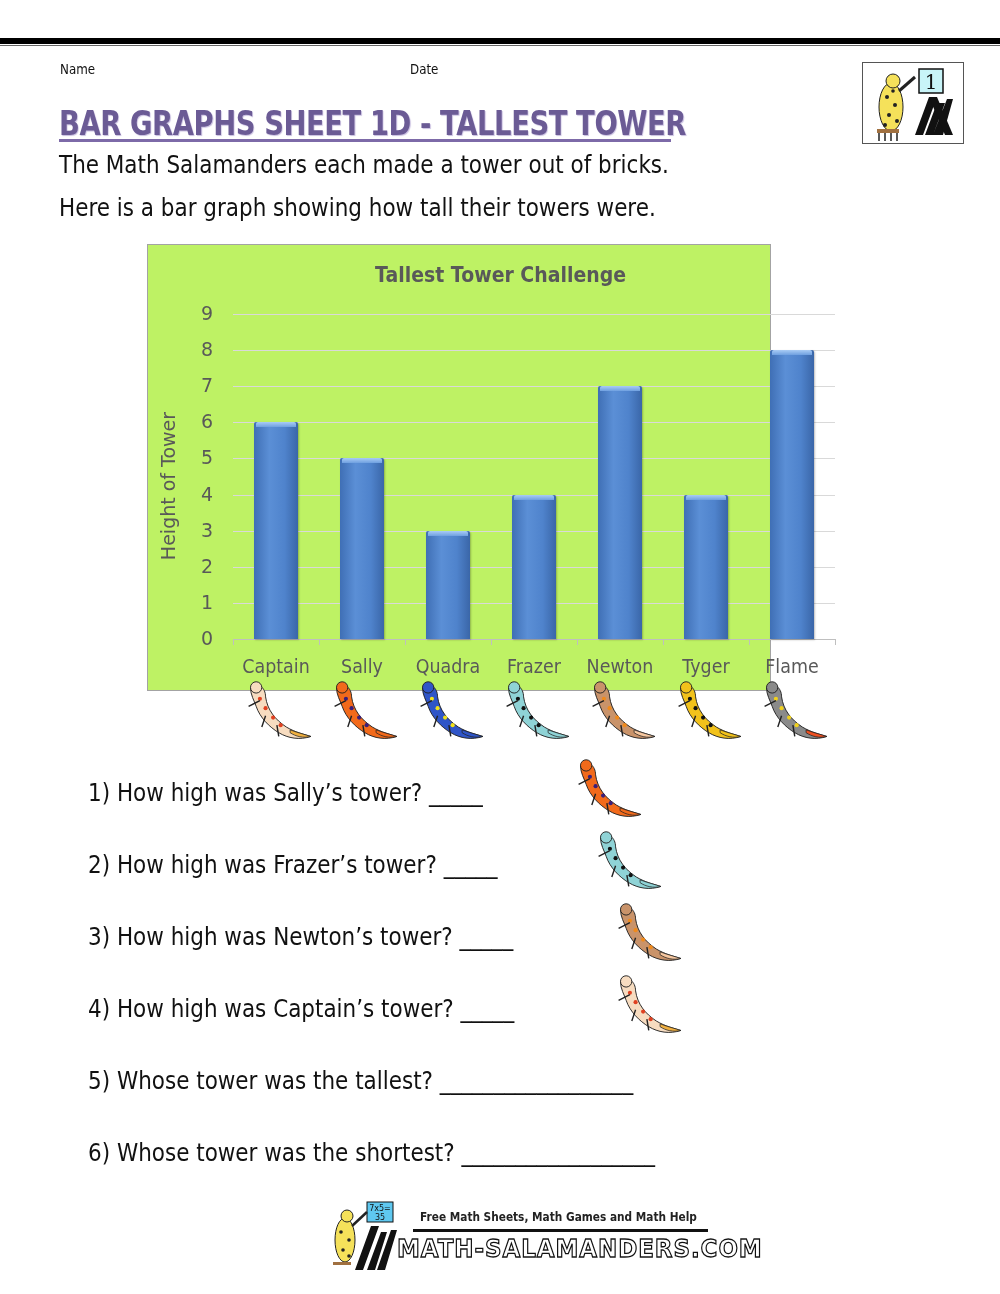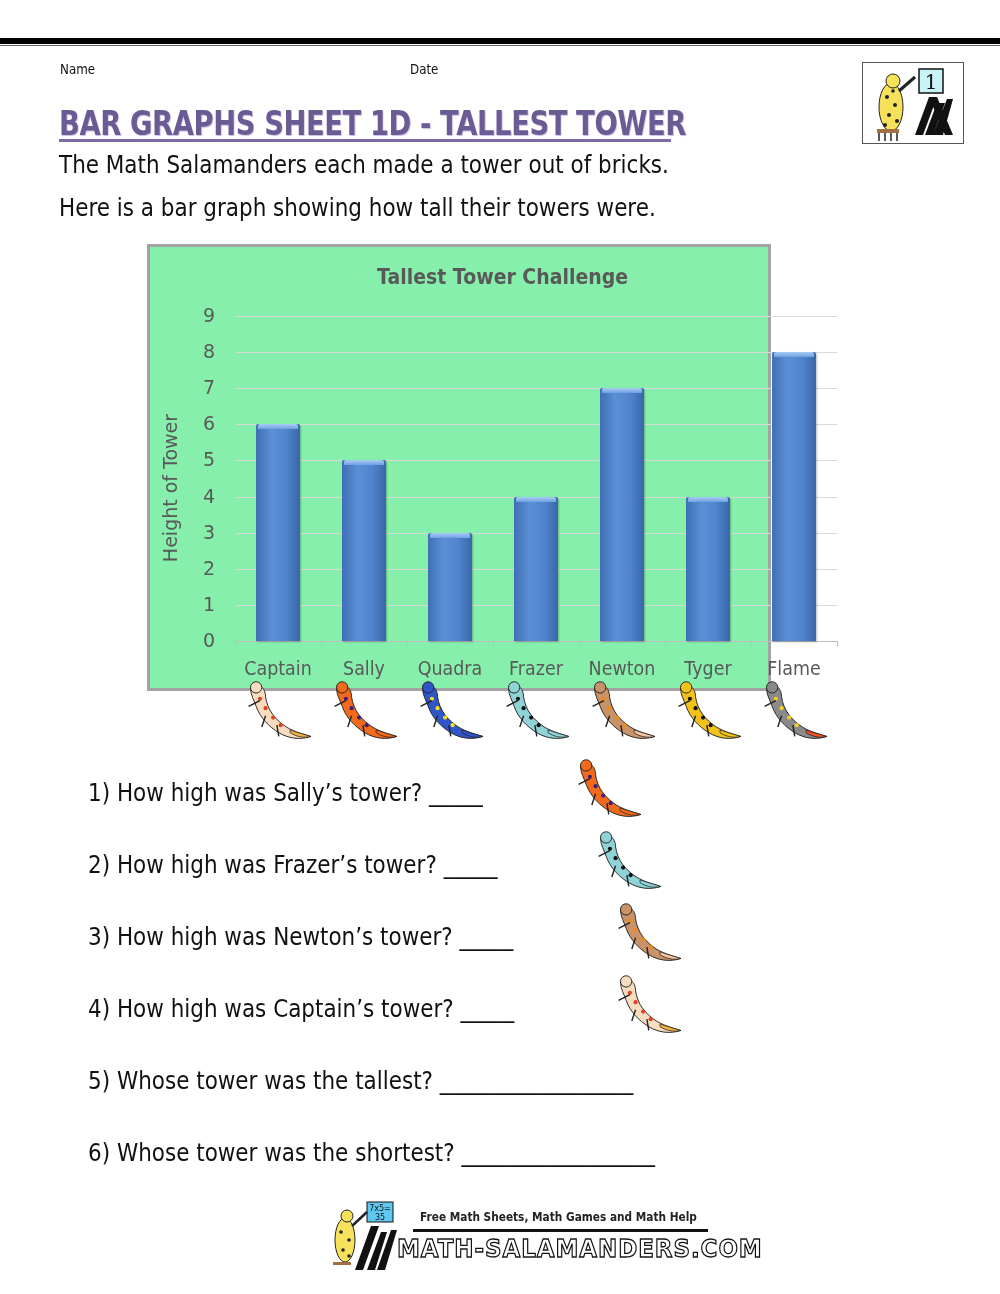--- a/index.html
+++ b/index.html
@@ -11,21 +11,21 @@
 
   .field-label { position: absolute; top: 61px; font-size: 14px; color: #111; font-family: "DejaVu Sans", sans-serif; transform: scaleX(0.85); transform-origin: left; }
 
   .logo-box { position: absolute; left: 862px; top: 62px; width: 102px; height: 82px; border: 1px solid #555; background: #fff; }
 
   .page-title { position: absolute; left: 59px; top: 104px; font-size: 33px; font-weight: bold; color: #6b5b95; font-family: "DejaVu Sans", sans-serif; letter-spacing: -0.5px; transform: scaleX(0.83); transform-origin: left; text-shadow: 1px 1px 1px #c9bfe0; white-space: nowrap; }
   .title-underline { position: absolute; left: 59px; top: 139px; width: 612px; height: 3px; background: #7d6aa8; }
 
   .intro { position: absolute; left: 59px; font-size: 25px; color: #111; font-family: "DejaVu Sans", sans-serif; transform: scaleX(0.86); transform-origin: left; white-space: nowrap; }
 
-  .chart-box { position: absolute; left: 147px; top: 244px; width: 624px; height: 447px; border: 3px solid #a3a3a3; background: #86efac; }
+  .chart-box { position: absolute; left: 147px; top: 244px; width: 624px; height: 447px; border: 1px solid #a3a3a3; background: #bef264; }
   .chart-title { position: absolute; left: 0; width: 705px; top: 18px; text-align: center; font-size: 21px; font-weight: bold; color: #595959; font-family: "DejaVu Sans", sans-serif; transform: scaleX(0.9); }
   .y-label { position: absolute; left: 20px; top: 230px; font-size: 19px; color: #595959; transform: rotate(-90deg); transform-origin: center; white-space: nowrap; width: 160px; text-align: center; margin-left: -80px; font-family: "DejaVu Sans", sans-serif; }
   .y-tick { position: absolute; width: 30px; text-align: right; font-size: 19px; color: #595959; font-family: "DejaVu Sans", sans-serif; }
   .gridline { position: absolute; height: 1px; background: #d9d9d9; }
   .x-axis { position: absolute; height: 1px; background: #bfbfbf; }
   .x-tick-mark { position: absolute; width: 1px; height: 6px; background: #bfbfbf; }
   .bar { position: absolute; background: linear-gradient(90deg, #3f6fb5 0%, #5b8fd6 35%, #4f83cc 70%, #3a66a8 100%); border-radius: 2px 2px 0 0; box-shadow: 1px 1px 2px rgba(0,0,0,0.25); }
   .bar::before { content: ""; position: absolute; left: 2px; right: 2px; top: 0; height: 5px; background: linear-gradient(180deg, #a9ccf5, #6fa0e0); border-radius: 2px 2px 0 0; }
   .x-label { position: absolute; width: 86px; text-align: center; font-size: 19px; color: #595959; font-family: "DejaVu Sans", sans-serif; transform: scaleX(0.92); }
 

